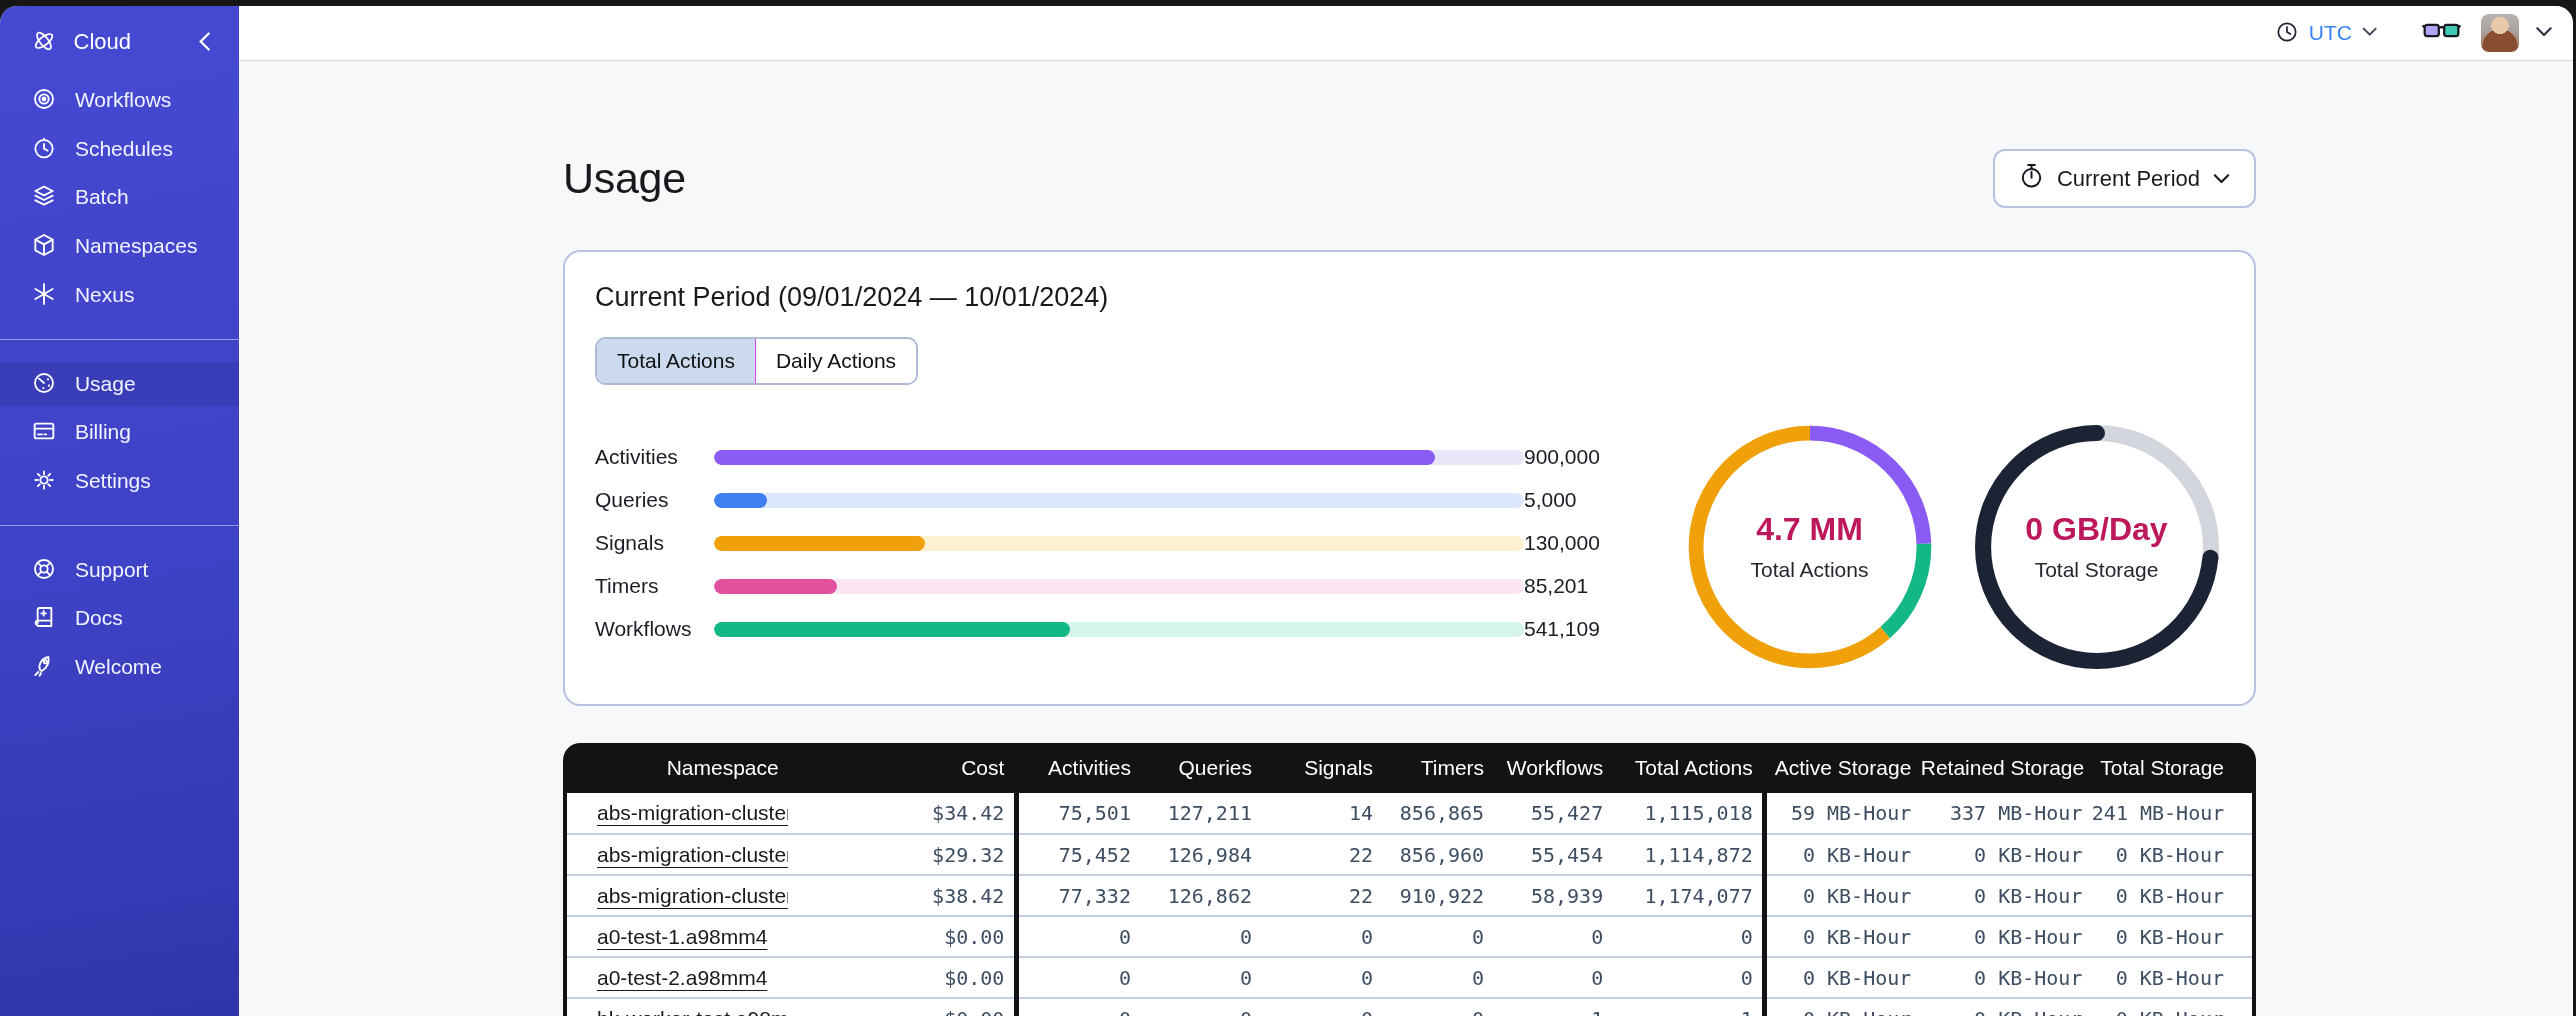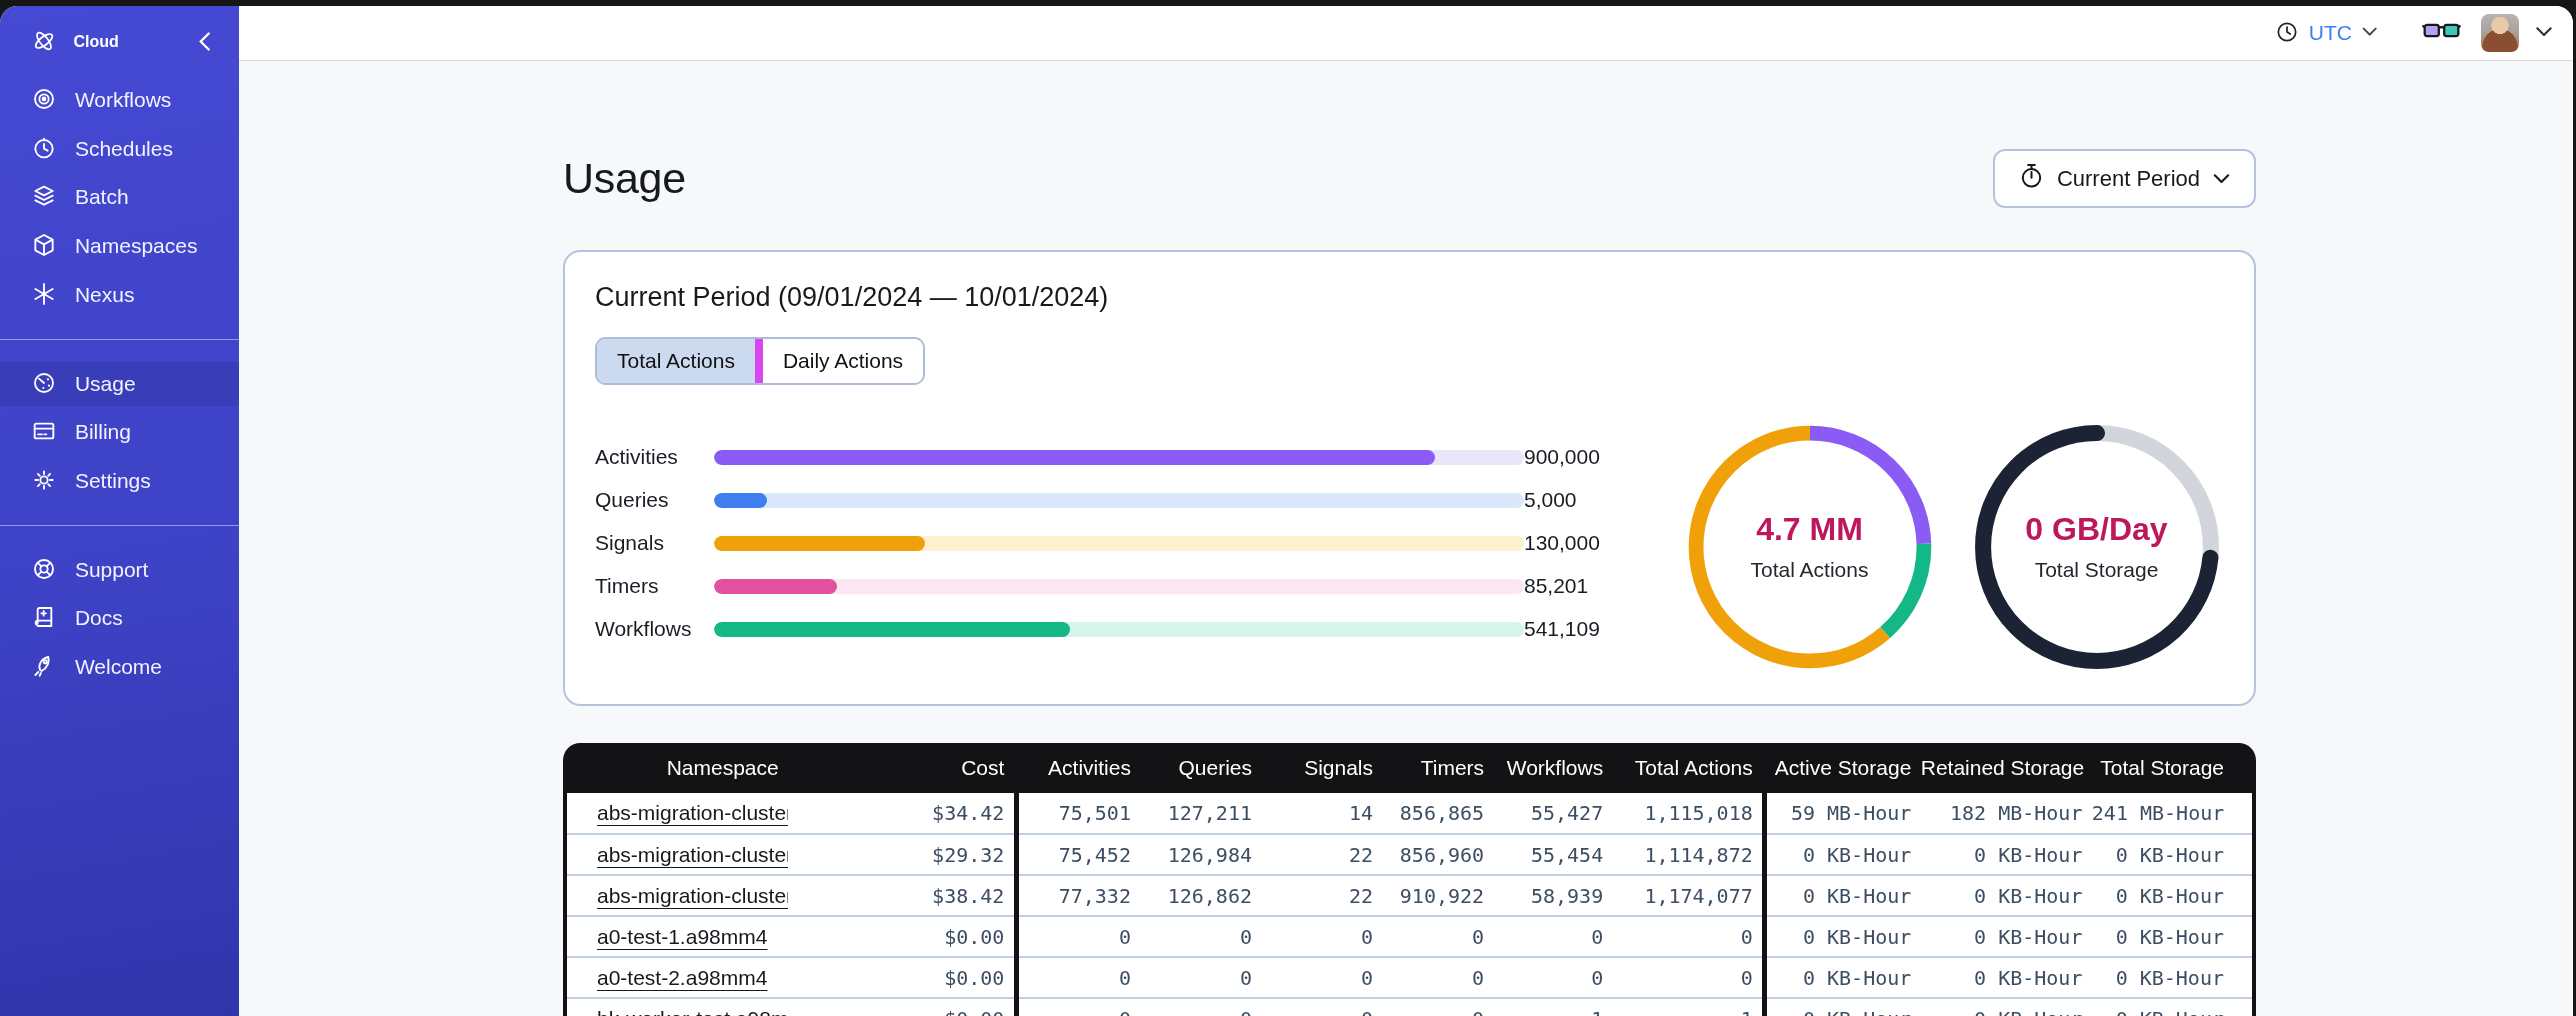--- a/index.html
+++ b/index.html
@@ -2,21 +2,21 @@
 <html style="font-size:10.7px"><head>
 <meta charset="utf-8">
 <style>
   * { margin:0; padding:0; box-sizing:border-box; }
   html,body { width:2576px; height:1016px; overflow:hidden; background:#161616; font-family:"Liberation Sans",sans-serif; }
   .window { position:absolute; top:6px; left:0; right:3.4px; bottom:0; border-radius:17.4px 17.4px 0 0; overflow:hidden; background:#f7f8fa; display:flex; }
 
   
   .sidebar { width:239px; flex:none; background:linear-gradient(170deg,#4649d2 0%,#3e42c6 55%,#3135ab 100%); color:#fff; display:flex; flex-direction:column; }
   .brand-row { display:flex; align-items:center; height:72px; padding:0 25.5px 0 29.5px; }
-  .brand-label { font-size:16px; font-weight:700; margin-left:16px; flex:1; }
+  .brand-label { font-size:22px; font-weight:400; margin-left:16px; flex:1; }
   .nav-item { display:flex; align-items:center; height:44px; margin-bottom:4.7px; padding-left:29.5px; cursor:pointer; }
   .nav-item .nav-label { font-size:21px; margin-left:17.4px; color:#f2f3ff; }
   .nav-item.selected { background:#393db8; }
   .nav-item svg { flex:none; }
   .sb-divider { height:1.3px; background:rgba(225,228,248,.55); margin:17.4px 0; }
   .nav-group-2 { margin-top:4px; }
   .nav-group-3 { margin-top:4px; }
   .icon40 { width:28px; height:28px; }
 
   
@@ -37,21 +37,21 @@
   .content { width:1693px; margin-left:324px; }
   .page-head { margin-top:88px; display:flex; align-items:center; justify-content:space-between; }
   .page-title { font-size:43px; font-weight:500; color:#17191c; letter-spacing:-0.3px; }
   .period-btn { display:flex; align-items:center; gap:12px; background:#fff; border:2px solid #b7c2e0; border-radius:12px; height:59px; padding:0 23px; font-size:22px; color:#17191c; cursor:pointer; font-family:inherit; }
 
   .card { margin-top:42px; background:#fff; border:2px solid #b7c2e0; border-radius:17.4px; padding:29.5px 29.5px 29.5px 30px; }
   .card-title { font-size:27px; font-weight:500; color:#17191c; }
   .seg-control { display:inline-flex; margin-top:24px; border:2px solid #aebbd8; border-radius:10.7px; overflow:hidden; }
   .seg { font-size:21px; padding:10px 20px; background:#fff; color:#111; cursor:pointer; border:none; font-family:inherit; }
   .seg.selected { background:#ccdaf0; }
-  .seg + .seg { border-left:8px solid #d946ef; }
+  .seg + .seg { border-left:1px solid #d946ef; }
 
   .card-body { display:flex; margin-top:34px; padding-top:0; }
   .bars { width:1044px; flex:none; padding-top:17.4px; }
   .bar-row { display:flex; align-items:center; height:43px; }
   .bar-label { width:119px; font-size:21px; color:#1a1d24; flex:none; }
   .bar-track { flex:1; height:15.4px; border-radius:8px; overflow:hidden; position:relative; }
   .bar-fill { display:block; height:100%; border-radius:8px; }
   .bar-value { width:115px; font-size:21px; color:#1a1d24; flex:none; }
   .donuts { display:flex; gap:31px; margin-left:auto; align-items:center; }
   .donut { position:relative; width:256px; height:256px; }
@@ -349,21 +349,21 @@
               <tr>
                 <td class="ns"><a href="#">abs-migration-cluster-1.a98mm4</a></td>
                 <td>$34.42</td>
                 <td class="group-start">75,501</td>
                 <td>127,211</td>
                 <td>14</td>
                 <td>856,865</td>
                 <td>55,427</td>
                 <td>1,115,018</td>
                 <td class="group-start">59 MB-Hour</td>
-                <td>182 MB-Hour</td>
+                <td>337 MB-Hour</td>
                 <td class="last">241 MB-Hour</td>
               </tr>
               <tr>
                 <td class="ns"><a href="#">abs-migration-cluster-2.a98mm4</a></td>
                 <td>$29.32</td>
                 <td class="group-start">75,452</td>
                 <td>126,984</td>
                 <td>22</td>
                 <td>856,960</td>
                 <td>55,454</td>

